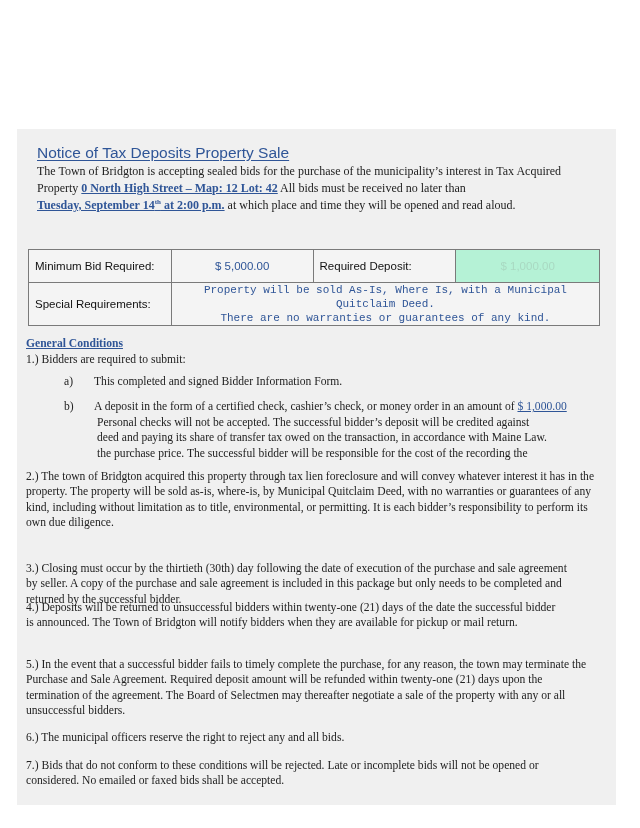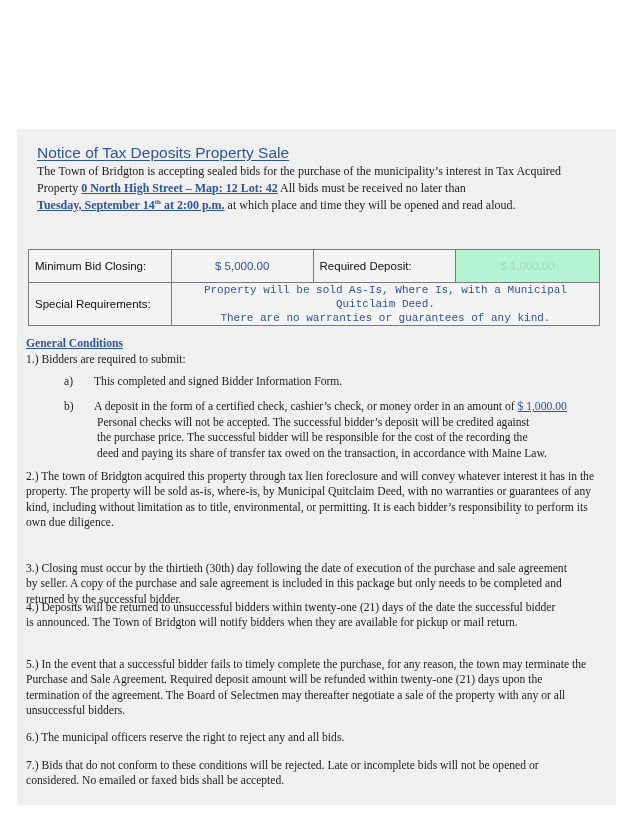--- a/index.html
+++ b/index.html
@@ -140,21 +140,21 @@
 
 <table class="bid-table">
   <colgroup>
     <col style="width:143px">
     <col style="width:142px">
     <col style="width:143px">
     <col style="width:144px">
   </colgroup>
   <tbody>
       <tr class="r1">
-    <td class="lbl">Minimum Bid Closing:</td>
+    <td class="lbl">Minimum Bid Required:</td>
     <td class="val">$ 5,000.00</td>
     <td class="lbl">Required Deposit:</td>
     <td class="deposit-cell">$ 1,000.00</td>
   </tr>
   <tr class="r2">
     <td class="lbl">Special Requirements:</td>
     <td class="special" colspan="3">
       <div>Property will be sold As-Is, Where Is, with a Municipal Quitclaim Deed.</div>
       <div>There are no warranties or guarantees of any kind.</div>
     </td>
@@ -170,22 +170,22 @@
 <div class="sub" style="left:64px; top:374px; width:540px; height:16px;">
   <span class="marker">a)</span>
   <div class="body">This completed and signed Bidder Information Form.</div>
 </div>
 
 <div class="sub" style="left:64px; top:399px; width:540px; height:64px;">
   <span class="marker">b)</span>
   <div class="body" style="width:510px;">
     <div class="first" style="white-space:nowrap;"><span>A deposit in the form of a certified check, cashier’s check, or money order in an amount of </span><span class="link-amount">$ 1,000.00</span></div>
     <div class="cont" style="white-space:nowrap;">Personal checks will not be accepted. The successful bidder’s deposit will be credited against</div>
+    <div class="cont" style="white-space:nowrap;">deed and paying its share of transfer tax owed on the transaction, in accordance with Maine Law.</div>
     <div class="cont" style="white-space:nowrap;">the purchase price. The successful bidder will be responsible for the cost of the recording the</div>
-    <div class="cont" style="white-space:nowrap;">deed and paying its share of transfer tax owed on the transaction, in accordance with Maine Law.</div>
   </div>
 </div>
 
 <p class="para" style="top:469px;">2.) The town of Bridgton acquired this property through tax lien foreclosure and will convey whatever interest it has in the property. The property will be sold as-is, where-is, by Municipal Quitclaim Deed, with no warranties or guarantees of any kind, including without limitation as to title, environmental, or permitting. It is each bidder’s responsibility to perform its own due diligence.</p>
 <p class="para" style="top:561px; width:545px;">3.) Closing must occur by the thirtieth (30th) day following the date of execution of the purchase and sale agreement by seller. A copy of the purchase and sale agreement is included in this package but only needs to be completed and returned by the successful bidder.</p>
 <p class="para" style="top:600px; width:530px;">4.) Deposits will be returned to unsuccessful bidders within twenty-one (21) days of the date the successful bidder is announced. The Town of Bridgton will notify bidders when they are available for pickup or mail return.</p>
 <p class="para" style="top:657px;">5.) In the event that a successful bidder fails to timely complete the purchase, for any reason, the town may terminate the Purchase and Sale Agreement. Required deposit amount will be refunded within twenty-one (21) days upon the termination of the agreement. The Board of Selectmen may thereafter negotiate a sale of the property with any or all unsuccessful bidders.</p>
 <p class="para" style="top:730px;">6.) The municipal officers reserve the right to reject any and all bids.</p>
 <p class="para" style="top:758px; width:550px;">7.) Bids that do not conform to these conditions will be rejected. Late or incomplete bids will not be opened or considered. No emailed or faxed bids shall be accepted.</p>
 

